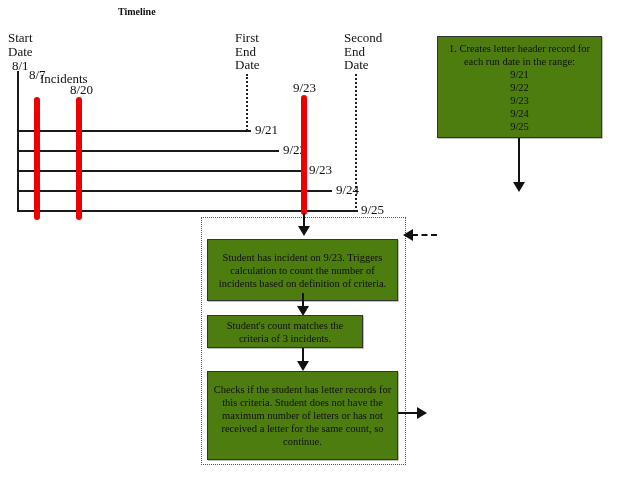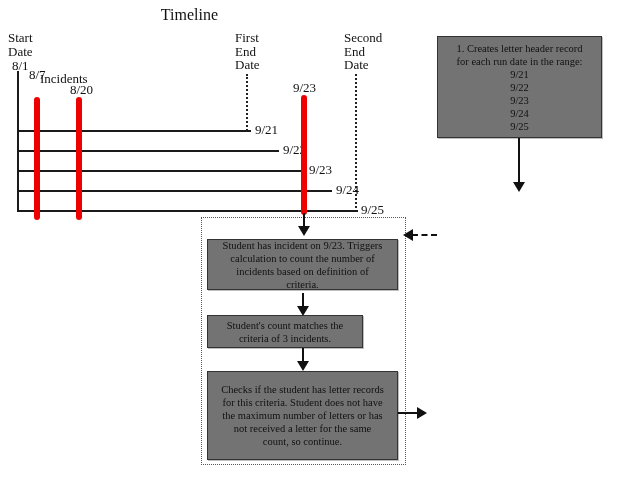--- a/index.html
+++ b/index.html
@@ -1,31 +1,31 @@
 <!DOCTYPE html>
 <html><head>
 <meta charset="utf-8">
 <style>
   html,body{margin:0;padding:0;background:#fff;}
   #canvas{
     position:relative;width:624px;height:482px;background:#fff;overflow:hidden;
     font-family:"Liberation Serif","DejaVu Serif",serif;color:#111;
   }
   .abs{position:absolute;}
-  .title{font-weight:normal;font-size:16px;text-align:right;}
+  .title{font-weight:bold;font-size:10px;text-align:left;}
   .lbl{font-size:13px;line-height:13.5px;white-space:pre-line;}
   .hline{position:absolute;height:2px;background:#1a1a1a;}
   .vline{position:absolute;width:2px;background:#1a1a1a;}
   .vdots{position:absolute;width:0;border-left:2px dotted #222;}
   .redbar{position:absolute;width:6px;background:#ee0000;border-radius:3px;z-index:5;}
   .box{
-    position:absolute;border:1.5px solid #333;background:#737373;
+    position:absolute;border:1.5px solid #333;background:#4d7c0f;
     font-size:10.5px;line-height:13px;text-align:center;
     display:flex;align-items:center;justify-content:center;
-    padding:2px 12px;box-sizing:border-box;white-space:pre-line;
+    padding:2px 5px;box-sizing:border-box;white-space:pre-line;
     box-shadow:1px 1px 0 rgba(0,0,0,0.25);
   }
   .dotted-frame{
     position:absolute;border:1.5px dotted #555;background:transparent;
   }
   .arrow-stem-v{position:absolute;width:2px;background:#111;}
   .arrow-stem-h{position:absolute;height:2px;background:#111;}
   .arrow-head-down{
     position:absolute;width:0;height:0;
     border-left:6px solid transparent;border-right:6px solid transparent;
@@ -81,21 +81,21 @@
 
   <div class="redbar" style="left:34px;top:97px;height:123px;"></div>
   <div class="redbar" style="left:76px;top:97px;height:123px;"></div>
   <div class="redbar" style="left:301px;top:95px;height:120px;"></div>
 
   <div class="arrow-stem-v" style="left:303px;top:213px;height:14px;z-index:6;"></div>
   <div class="arrow-head-down" style="left:298px;top:226px;z-index:6;"></div>
 
   <div class="dotted-frame" style="left:201px;top:217px;width:203px;height:246px;"></div>
 
-  <div class="box" style="left:207px;top:239px;width:191px;height:51px;">Student has incident on 9/23. Triggers calculation to count the number of incidents based on definition of criteria.</div>
+  <div class="box" style="left:207px;top:239px;width:191px;height:62px;">Student has incident on 9/23. Triggers calculation to count the number of incidents based on definition of criteria.</div>
   <div class="arrow-stem-v" style="left:302px;top:293px;height:14px;"></div>
   <div class="arrow-head-down" style="left:297px;top:306px;"></div>
 
   <div class="box" style="left:207px;top:315px;width:156px;height:33px;">Student's count matches the criteria of 3 incidents.</div>
   <div class="arrow-stem-v" style="left:302px;top:348px;height:14px;"></div>
   <div class="arrow-head-down" style="left:297px;top:361px;"></div>
 
   <div class="box" style="left:207px;top:371px;width:191px;height:89px;">Checks if the student has letter records for this criteria. Student does not have the maximum number of letters or has not received a letter for the same count, so continue.</div>
 
   <div class="arrow-stem-h" style="left:398px;top:412px;width:20px;"></div>

